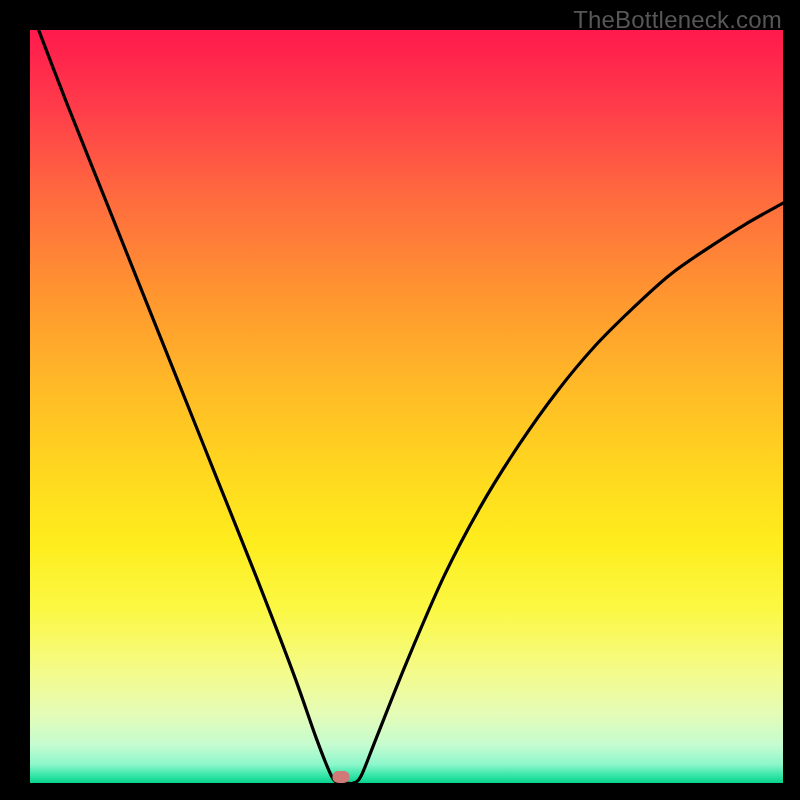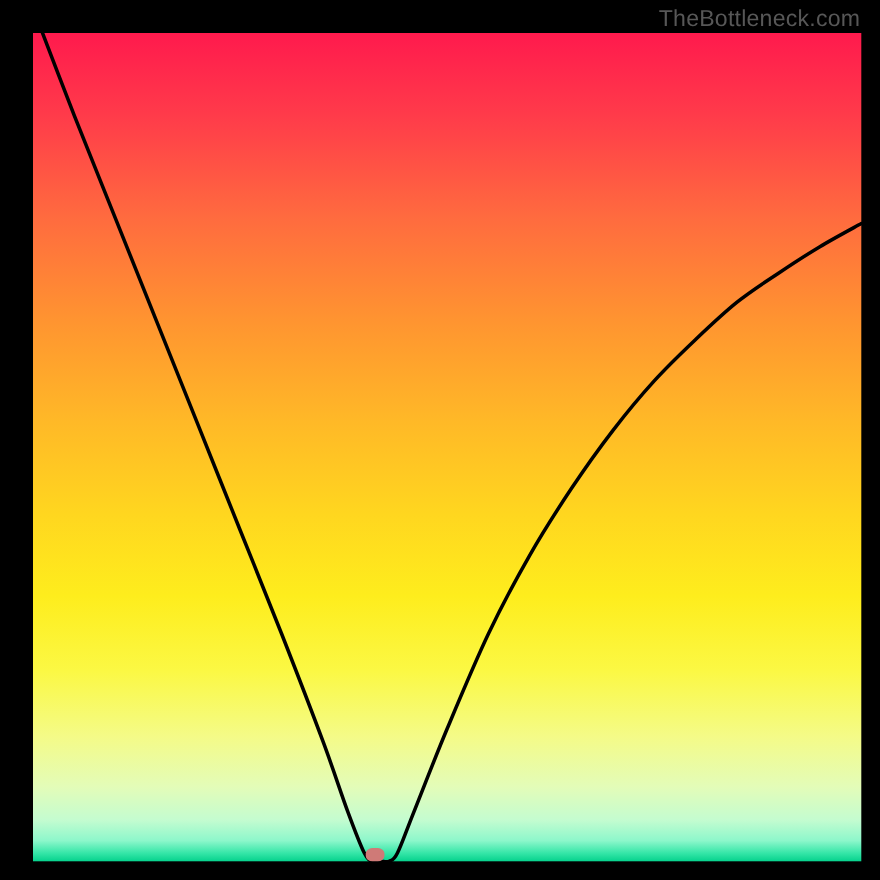--- a/index.html
+++ b/index.html
@@ -9,21 +9,21 @@
     background: #000;
     position: relative;
     overflow: hidden;
     font-family: Arial, Helvetica, sans-serif;
   }
   .watermark {
     position: absolute;
     top: 6px;
     right: 18px;
     color: #575757;
-    font-size: 21px;
+    font-size: 24px;
     font-weight: 500;
     letter-spacing: 0.2px;
     z-index: 10;
   }
   .plot-frame {
     position: absolute;
     left: 30px;
     top: 30px;
     width: 753px;
     height: 753px;

